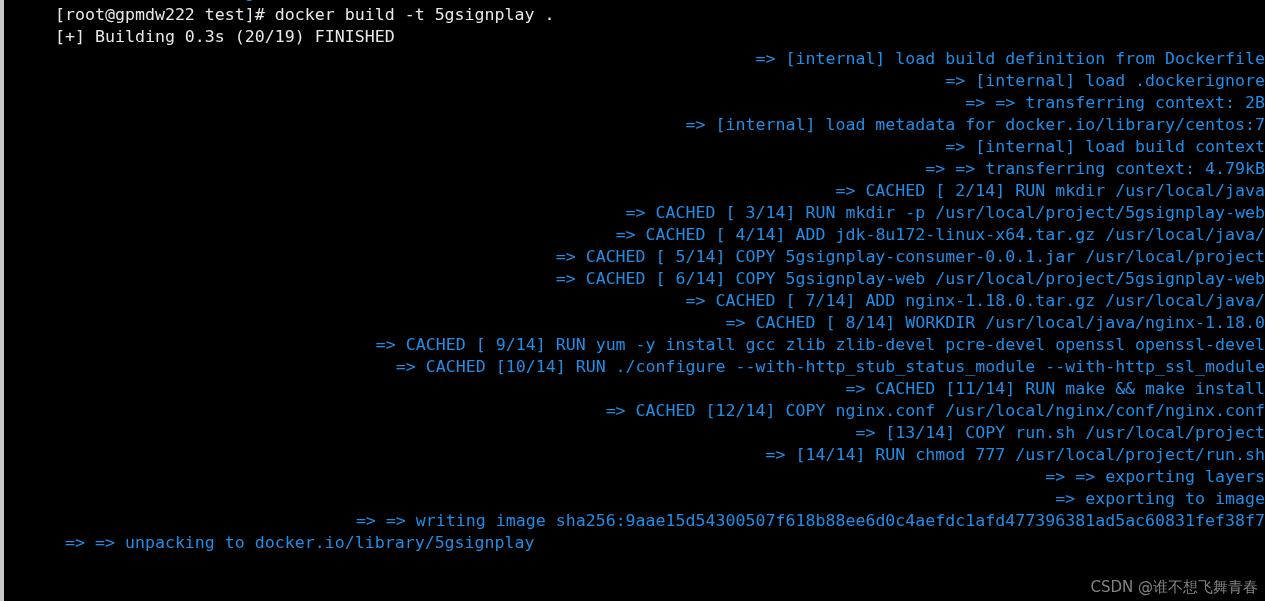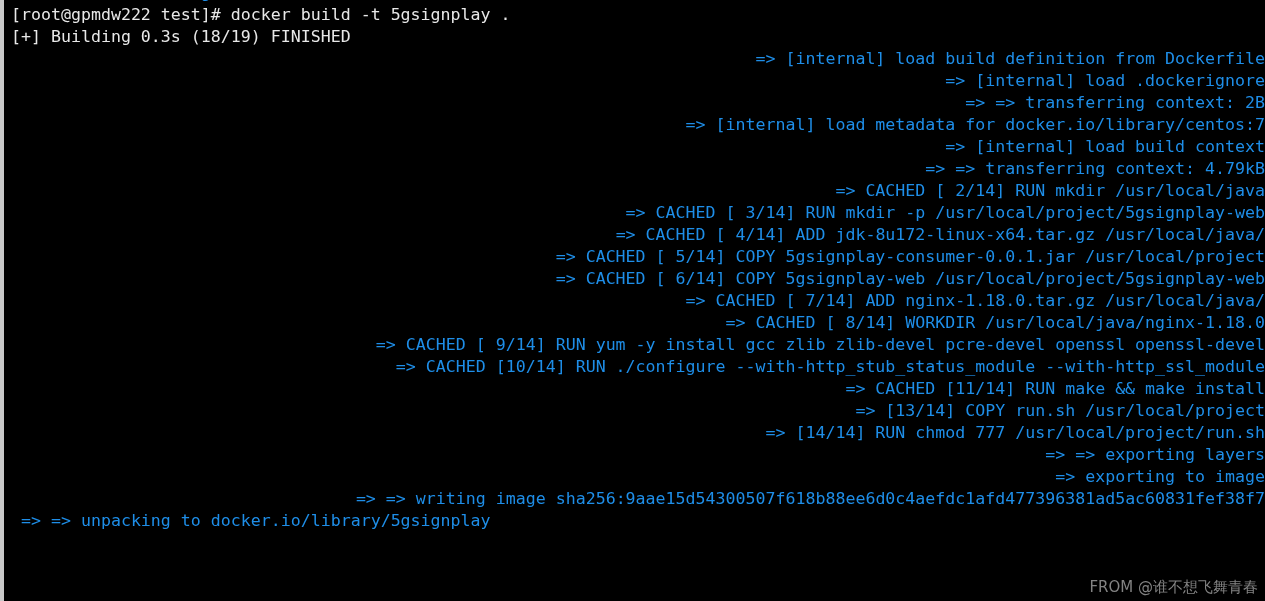--- a/index.html
+++ b/index.html
@@ -44,20 +44,21 @@
   }
   .term-line {
     height: 22px;
     line-height: 22px;
     font-size: 16.6px;
     letter-spacing: 0px;
     white-space: pre;
     padding-left: 11px;
     color: #1e8ee8;
     font-family: "DejaVu Sans Mono", "Liberation Mono", monospace;
+    margin-left: 44px;
   }
   .term-line.prompt { color: #e8e8e8; }
   .term-line.status { color: #e8e8e8; }
   .term-line.step   { color: #1e8ee8; text-align: right; }
   .term-line.ghost  { color: #1e8ee8; }
 
   #watermark {
     position: absolute;
     right: 7px;
     bottom: 4px;
@@ -74,41 +75,42 @@
 <body>
 
 <div id="terminal">
 
   <div id="left-gutter"></div>
 
   <div id="terminal-body">
     <div id="scroll-shift">
         <div class="term-line ghost">  =&gt; =&gt; transferring context: 2B</div>
         <div class="term-line prompt">[root@gpmdw222 test]# docker build -t 5gsignplay .</div>
-        <div class="term-line status">[+] Building 0.3s (18/19) FINISHED</div>
+        <div class="term-line status">[+] Building 0.3s (20/19) FINISHED</div>
         <div class="term-line step"> =&gt; [internal] load build definition from Dockerfile</div>
         <div class="term-line step"> =&gt; [internal] load .dockerignore</div>
         <div class="term-line step"> =&gt; =&gt; transferring context: 2B</div>
         <div class="term-line step"> =&gt; [internal] load metadata for docker.io/library/centos:7</div>
         <div class="term-line step"> =&gt; [internal] load build context</div>
         <div class="term-line step"> =&gt; =&gt; transferring context: 4.79kB</div>
         <div class="term-line step"> =&gt; CACHED [ 2/14] RUN mkdir /usr/local/java</div>
         <div class="term-line step"> =&gt; CACHED [ 3/14] RUN mkdir -p /usr/local/project/5gsignplay-web</div>
         <div class="term-line step"> =&gt; CACHED [ 4/14] ADD jdk-8u172-linux-x64.tar.gz /usr/local/java/</div>
         <div class="term-line step"> =&gt; CACHED [ 5/14] COPY 5gsignplay-consumer-0.0.1.jar /usr/local/project</div>
         <div class="term-line step"> =&gt; CACHED [ 6/14] COPY 5gsignplay-web /usr/local/project/5gsignplay-web</div>
         <div class="term-line step"> =&gt; CACHED [ 7/14] ADD nginx-1.18.0.tar.gz /usr/local/java/</div>
         <div class="term-line step"> =&gt; CACHED [ 8/14] WORKDIR /usr/local/java/nginx-1.18.0</div>
         <div class="term-line step"> =&gt; CACHED [ 9/14] RUN yum -y install gcc zlib zlib-devel pcre-devel openssl openssl-devel</div>
         <div class="term-line step"> =&gt; CACHED [10/14] RUN ./configure --with-http_stub_status_module --with-http_ssl_module</div>
         <div class="term-line step"> =&gt; CACHED [11/14] RUN make &amp;&amp; make install</div>
+        <div class="term-line step"> =&gt; CACHED [12/14] COPY nginx.conf /usr/local/nginx/conf/nginx.conf</div>
         <div class="term-line step"> =&gt; [13/14] COPY run.sh /usr/local/project</div>
         <div class="term-line step"> =&gt; [14/14] RUN chmod 777 /usr/local/project/run.sh</div>
         <div class="term-line step"> =&gt; =&gt; exporting layers</div>
         <div class="term-line step"> =&gt; exporting to image</div>
         <div class="term-line step"> =&gt; =&gt; writing image sha256:9aae15d54300507f618b88ee6d0c4aefdc1afd477396381ad5ac60831fef38f7</div>
         <div class="term-line ghost"> =&gt; =&gt; unpacking to docker.io/library/5gsignplay</div>
       </div>
   </div>
 
-  <div id="watermark">FROM @谁不想飞舞青春</div>
+  <div id="watermark">CSDN @谁不想飞舞青春</div>
 
 </div>
 
 </body></html>

